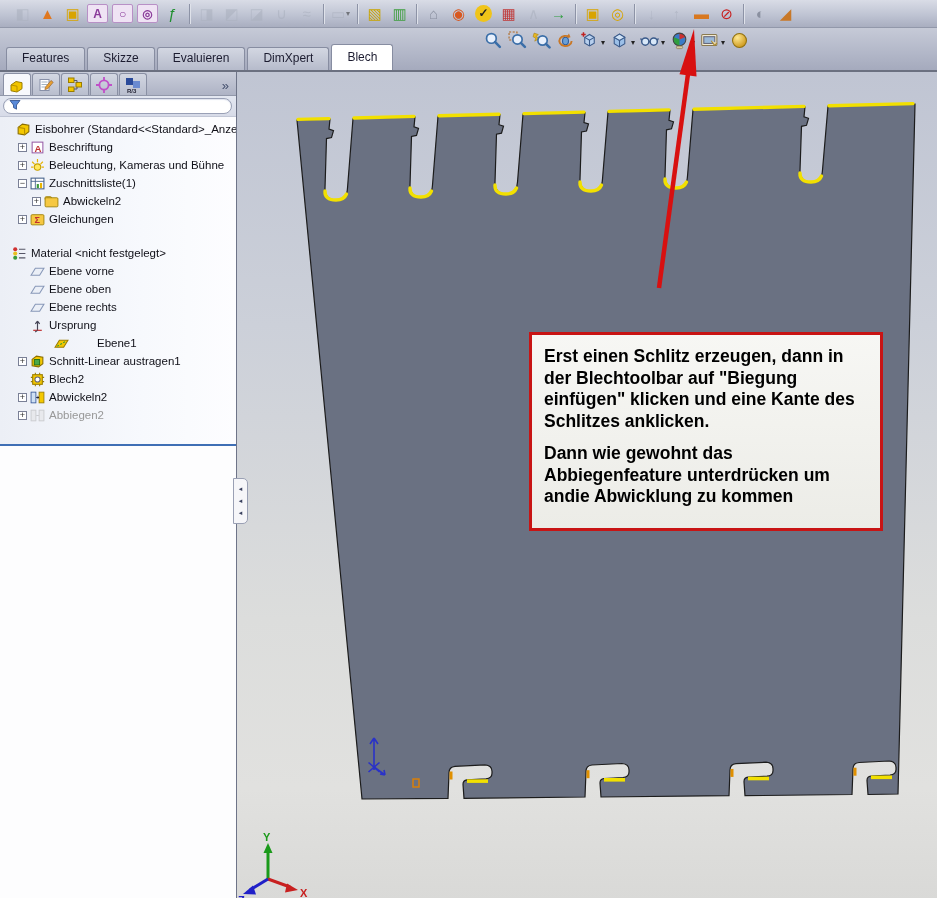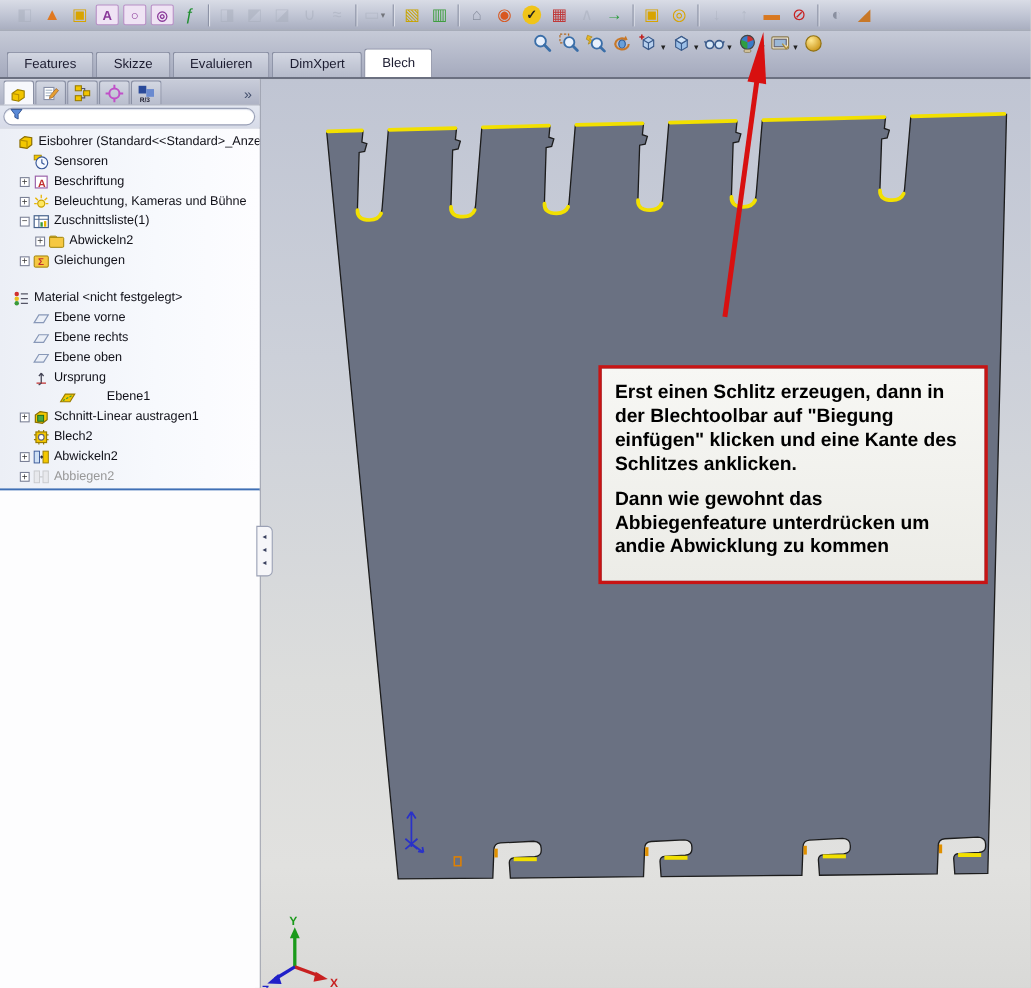--- a/index.html
+++ b/index.html
@@ -74,21 +74,21 @@
   #collapse-handle { position:absolute; left:233px; top:406px; width:15px; height:46px;
     background:#f6f6f9; border:1px solid #9aa0b4; border-radius:0 5px 5px 0; z-index:6;
     display:flex; flex-direction:column; align-items:center; justify-content:center;
     font-size:7px; color:#39405e; line-height:12px; cursor:pointer; }
 
   
   #viewport { position:relative; flex:1; overflow:hidden;
     background:linear-gradient(180deg,#c0c5d3 0%,#ccd0d9 30%,#dcdddc 65%,#e1e1df 85%,#d8d8d6 100%); }
   #scene-svg { position:absolute; left:0; top:0; }
 
-  #callout { position:absolute; left:307px; top:260px; width:354px; height:199px;
+  #callout { position:absolute; left:292px; top:260px; width:354px; height:199px;
     border:3px solid #c81414; background:linear-gradient(180deg,#f7f7f4,#ecece7);
     padding:11px 12px; z-index:4; }
   #callout p { font-size:17.5px; font-weight:bold; line-height:21.5px; color:#000;
     margin-bottom:11px; }
 
   #annotation-arrow { position:absolute; left:0; top:0; z-index:9; pointer-events:none; }
 </style>
 </head>
 <body>
 
@@ -337,29 +337,20 @@
       <div id="tree">
           <div class="trow" style="padding-left: 4px;">
             <span class="noexp"></span>
             <span class="ticon"><svg width="15" height="15" viewBox="0 0 14 14">
                 <path d="M2 5l4-3 6 1v6l-4 3-6-1z" fill="#f4c800" stroke="#8a6d00"></path>
                 <path d="M2 5l6 1v6" fill="none" stroke="#b89000"></path>
               </svg></span>
             <span class="lbl">Eisbohrer  (Standard&lt;&lt;Standard&gt;_Anzeige</span>
           </div>
           <div class="trow" style="padding-left: 18px;">
-            <span class="noexp"></span>
-            <span class="ticon"><svg width="15" height="15" viewBox="0 0 14 14">
-                <rect x="1" y="1" width="6" height="4" fill="#f4c800" stroke="#9a7d00" stroke-width="0.7"></rect>
-                <circle cx="7.5" cy="7.5" r="5" fill="#f4f8ff" stroke="#3a5a9a"></circle>
-                <path d="M7.5 4.5v3l2.3 1.4" fill="none" stroke="#3a5a9a"></path>
-              </svg></span>
-            <span class="lbl">Sensoren</span>
-          </div>
-          <div class="trow" style="padding-left: 18px;">
             <span class="exp">+</span>
             <span class="ticon"><svg width="15" height="15" viewBox="0 0 14 14">
                 <rect x="2" y="2" width="10" height="10" fill="#fff" stroke="#9a60a8"></rect>
                 <text x="4.2" y="10.8" font-size="9" font-weight="bold" fill="#c03030" font-family="Liberation Sans,sans-serif">A</text>
               </svg></span>
             <span class="lbl">Beschriftung</span>
           </div>
           <div class="trow" style="padding-left: 18px;">
             <span class="exp">+</span>
             <span class="ticon"><svg width="15" height="15" viewBox="0 0 14 14">
@@ -409,28 +400,28 @@
             <span class="ticon"><svg width="15" height="15" viewBox="0 0 14 14">
                 <path d="M1 10.5l4-6.5h8l-4 6.5z" fill="#e8ecf6" fill-opacity="0.55" stroke="#8898b8"></path>
               </svg></span>
             <span class="lbl">Ebene vorne</span>
           </div>
           <div class="trow" style="padding-left: 18px;">
             <span class="noexp"></span>
             <span class="ticon"><svg width="15" height="15" viewBox="0 0 14 14">
                 <path d="M1 10.5l4-6.5h8l-4 6.5z" fill="#e8ecf6" fill-opacity="0.55" stroke="#8898b8"></path>
               </svg></span>
+            <span class="lbl">Ebene oben</span>
+          </div>
+          <div class="trow" style="padding-left: 18px;">
+            <span class="noexp"></span>
+            <span class="ticon"><svg width="15" height="15" viewBox="0 0 14 14">
+                <path d="M1 10.5l4-6.5h8l-4 6.5z" fill="#e8ecf6" fill-opacity="0.55" stroke="#8898b8"></path>
+              </svg></span>
             <span class="lbl">Ebene rechts</span>
-          </div>
-          <div class="trow" style="padding-left: 18px;">
-            <span class="noexp"></span>
-            <span class="ticon"><svg width="15" height="15" viewBox="0 0 14 14">
-                <path d="M1 10.5l4-6.5h8l-4 6.5z" fill="#e8ecf6" fill-opacity="0.55" stroke="#8898b8"></path>
-              </svg></span>
-            <span class="lbl">Ebene oben</span>
           </div>
           <div class="trow" style="padding-left: 18px;">
             <span class="noexp"></span>
             <span class="ticon"><svg width="15" height="15" viewBox="0 0 14 14">
                 <path d="M7 12V3M7 3L5 5.5M7 3l2 2.5" fill="none" stroke="#445" stroke-width="1.1"></path>
                 <path d="M3 11.5h8" stroke="#c03030" stroke-width="1.1"></path>
                 <path d="M7 11.5l-2.2 1.6" stroke="#445"></path>
               </svg></span>
             <span class="lbl">Ursprung</span>
           </div>

